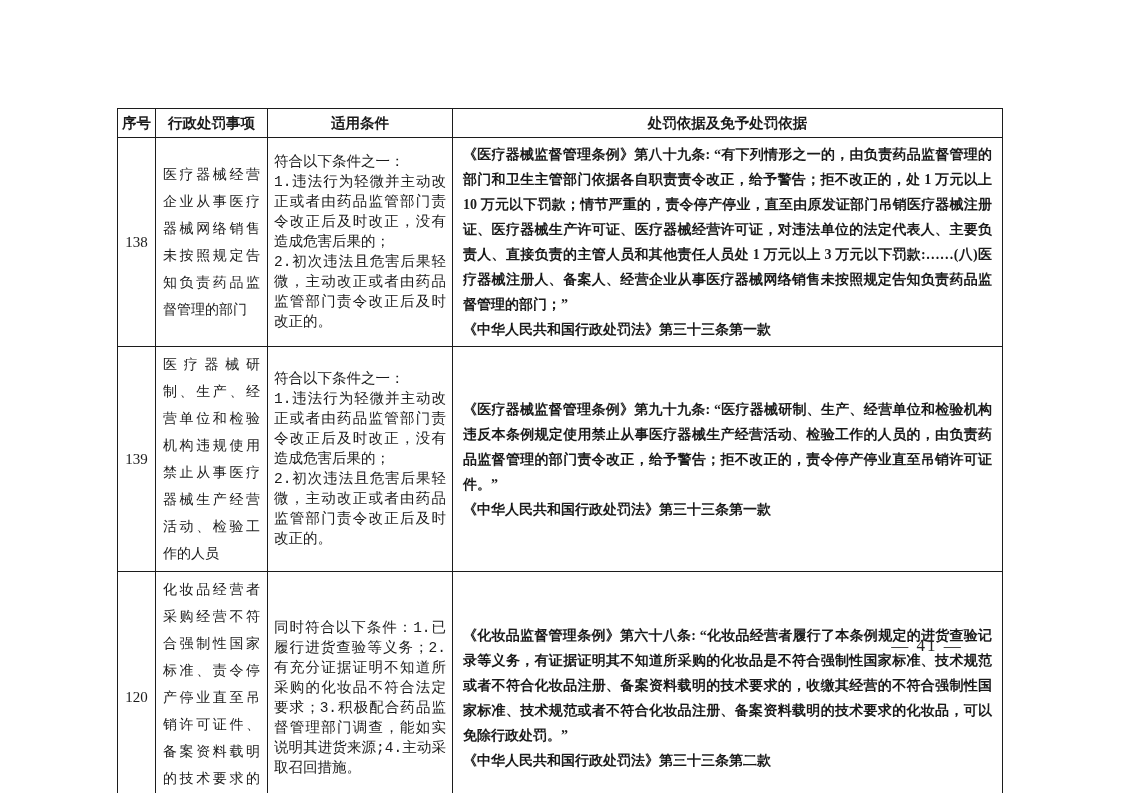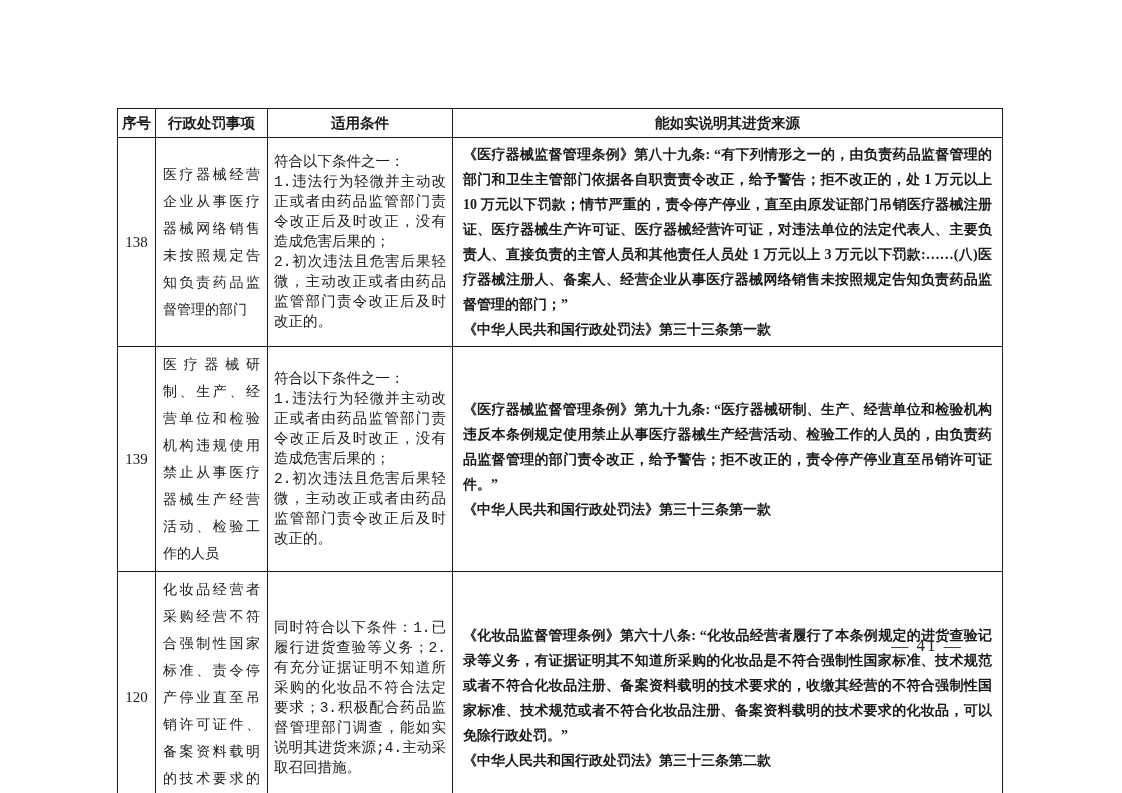--- a/index.html
+++ b/index.html
@@ -94,21 +94,21 @@
       <col class="c-seq">
         <col class="c-item">
         <col class="c-cond">
         <col class="c-basis">
     </colgroup>
     <thead>
       <tr>
         <th>序号</th>
         <th>行政处罚事项</th>
         <th>适用条件</th>
-        <th>能如实说明其进货来源</th>
+        <th>处罚依据及免予处罚依据</th>
       </tr>
     </thead>
     <tbody>
       <tr class="row-138">
         <td class="seq-cell">138</td>
         <td class="item-cell">医疗器械经营企业从事医疗器械网络销售未按照规定告知负责药品监督管理的部门</td>
         <td class="cond-cell">符合以下条件之一：
 1.违法行为轻微并主动改正或者由药品监管部门责令改正后及时改正，没有造成危害后果的；
 2.初次违法且危害后果轻微，主动改正或者由药品监管部门责令改正后及时改正的。</td>
         <td class="basis-cell">《医疗器械监督管理条例》第八十九条: “有下列情形之一的，由负责药品监督管理的部门和卫生主管部门依据各自职责责令改正，给予警告；拒不改正的，处 1 万元以上 10 万元以下罚款；情节严重的，责令停产停业，直至由原发证部门吊销医疗器械注册证、医疗器械生产许可证、医疗器械经营许可证，对违法单位的法定代表人、主要负责人、直接负责的主管人员和其他责任人员处 1 万元以上 3 万元以下罚款:……(八)医疗器械注册人、备案人、经营企业从事医疗器械网络销售未按照规定告知负责药品监督管理的部门；”

